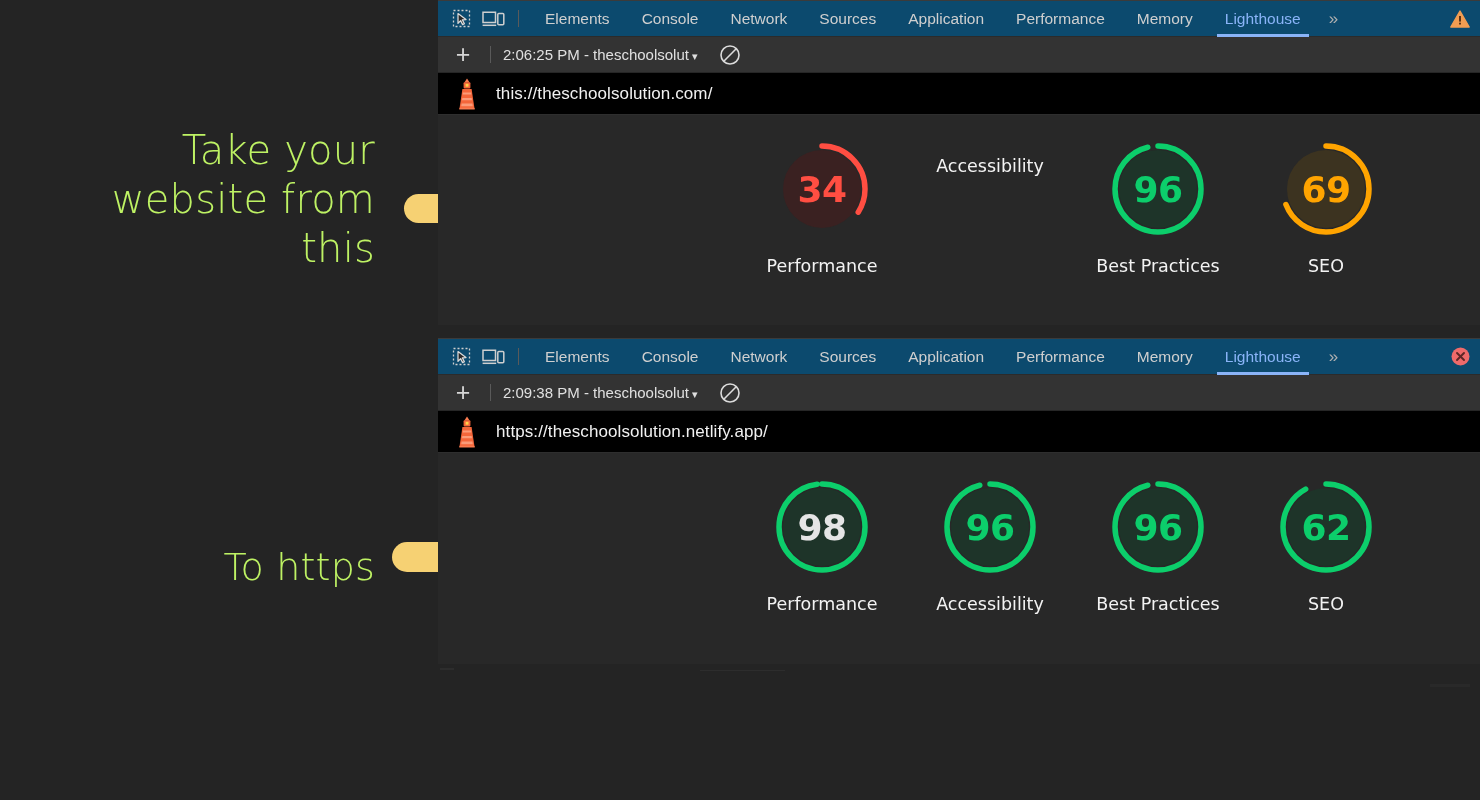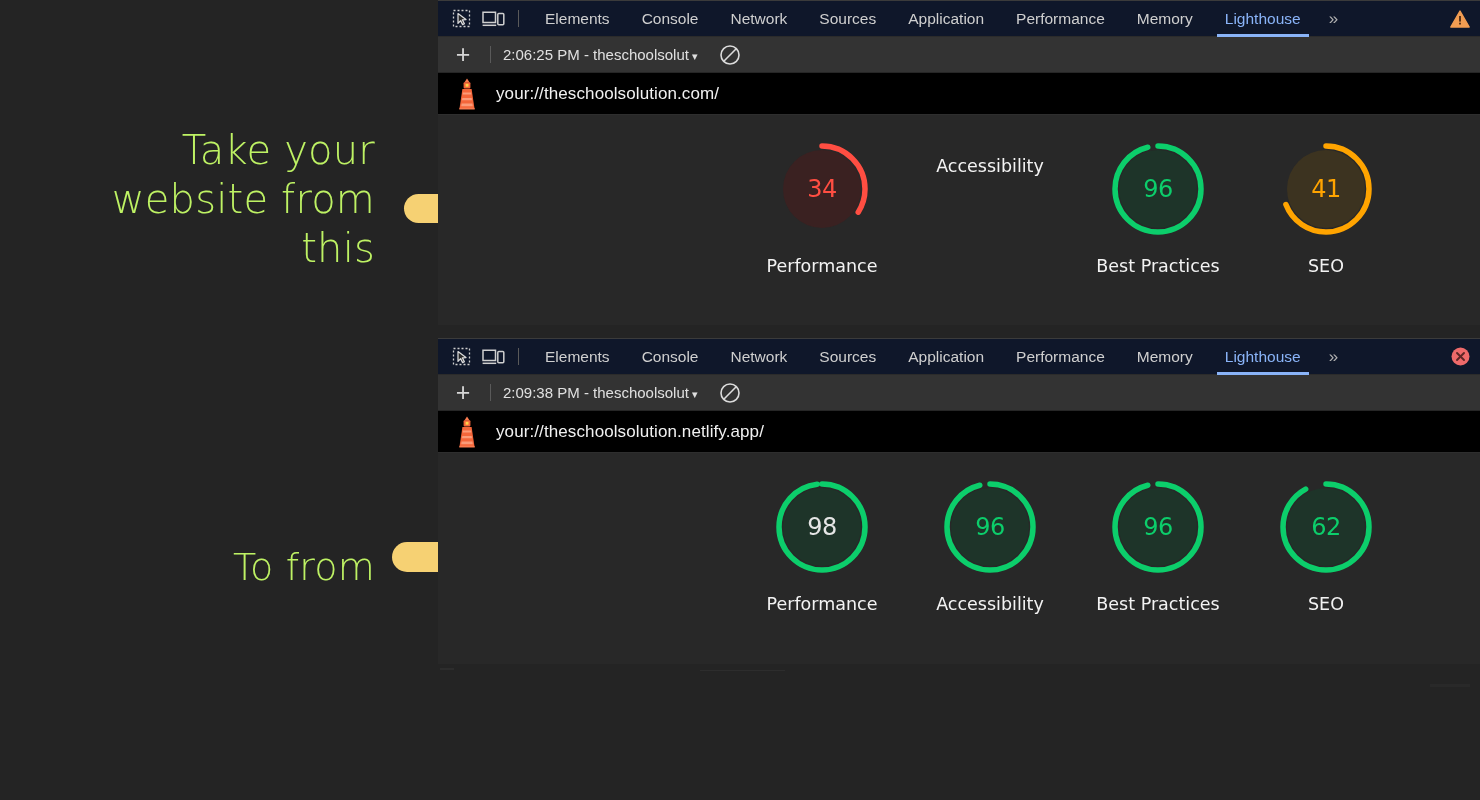--- a/index.html
+++ b/index.html
@@ -52,21 +52,21 @@
     overflow: hidden;
   }
   #devtools-before { top: 0px; height: 325px; }
   #devtools-after  { top: 338px; height: 326px; }
 
   .dt-topline { height: 1px; background: #3b3b3b; width: 100%; }
 
   
   .tabbar {
     display: flex; align-items: center;
-    height: 36px; background: #0f172a;
+    height: 36px; background: #0c4a6e;
     position: relative; padding-left: 8px;
     border-bottom: 1px solid #2b2b2b;
   }
   .tb-icon {
     width: 30px; height: 26px; display: flex;
     align-items: center; justify-content: center;
     margin-right: 2px; flex: none;
   }
   .tb-sep {
     width: 1px; height: 17px; background: #5a5a5a;
@@ -122,40 +122,40 @@
     display: flex; align-items: flex-start;
     padding-left: 320px; padding-top: 24px; gap: 40px;
     background: #282828;
   }
   .gauge { width: 128px; display: flex; flex-direction: column; align-items: center; }
   .gauge-ring { position: relative; width: 100px; height: 100px; }
   .gauge-ring svg { display: block; transform: rotate(-90deg); }
   .gauge-num {
     position: absolute; inset: 0; display: flex;
     align-items: center; justify-content: center;
-    font-size: 24px; font-family: "DejaVu Sans", sans-serif;
-    font-weight: 400; letter-spacing: -.5px;
+    font-size: 36px; font-family: "DejaVu Sans", sans-serif;
+    font-weight: 700; letter-spacing: -.5px;
   }
   .gauge-label {
     margin-top: 16px; font-size: 17.5px; color: #f3f3f3;
     text-align: center; line-height: 1.32; font-weight: 400;
     font-family: "DejaVu Sans", sans-serif;
   }
 
   
   .faint { position: absolute; background: #343434; opacity: .55; }
 </style>
 </head>
 <body>
 
 <div class="stage">
 
   <div class="promo-copy" id="promo-one">Take your website from this</div>
 
-  <div class="promo-copy" id="promo-two">To from</div>
+  <div class="promo-copy" id="promo-two">To https</div>
 
   <div class="arrow" id="arrow-one">
     <div class="shaft"></div>
     <div class="head"></div>
   </div>
   <div class="arrow" id="arrow-two">
     <div class="shaft"></div>
     <div class="head"></div>
   </div>
 
@@ -215,21 +215,21 @@
             <rect x="13.6" y="5.2" width="6.8" height="6.4" rx="1" fill="#f4663a"></rect>
             <rect x="15.6" y="6.8" width="2.9" height="2.9" fill="#ffd24a"></rect>
             <path d="M12.4 12 H21.6 L24.4 31 H9.6 Z" fill="#f4663a"></path>
             <g fill="#fb9b78">
               <path d="M12.9 15.6 H21.1 L21.4 17.6 H12.6 Z"></path>
               <path d="M12.3 21 H21.7 L22.1 23.2 H11.9 Z"></path>
               <path d="M11.6 26.6 H22.4 L22.8 29.2 H11.2 Z"></path>
             </g>
             <rect x="9.2" y="30.7" width="15.6" height="1.9" rx=".7" fill="#f97b4f"></rect>
           </svg></div>
-        <div class="url-text">your://theschoolsolution.com/</div>
+        <div class="url-text">this://theschoolsolution.com/</div>
       </div>
       <div class="gauge-row">
         <div class="gauge">
           <div class="gauge-ring">
             <svg width="100" height="100" viewBox="0 0 100 100">
               <circle cx="50" cy="50" r="39" fill="#3a2121"></circle>
               <circle cx="50" cy="50" r="43" fill="none" stroke="#ff4e42" stroke-width="5.5" stroke-linecap="round" stroke-dasharray="91.86 178.32"></circle>
             </svg>
             <div class="gauge-num" style="color:#ff4e42">34</div>
           </div>
@@ -247,21 +247,21 @@
             <div class="gauge-num" style="color:#0cce6b">96</div>
           </div>
           <div class="gauge-label">Best Practices</div>
         </div>
         <div class="gauge">
           <div class="gauge-ring">
             <svg width="100" height="100" viewBox="0 0 100 100">
               <circle cx="50" cy="50" r="39" fill="#3c3320"></circle>
               <circle cx="50" cy="50" r="43" fill="none" stroke="#ffa400" stroke-width="5.5" stroke-linecap="round" stroke-dasharray="186.42 83.75"></circle>
             </svg>
-            <div class="gauge-num" style="color:#ffa400">41</div>
+            <div class="gauge-num" style="color:#ffa400">69</div>
           </div>
           <div class="gauge-label">SEO</div>
         </div>
       </div>
     </div>
   <div class="devtools" id="devtools-after">
       <div class="dt-topline"></div>
       <div class="tabbar">
         <div class="tb-icon">
           <svg width="19" height="19" viewBox="0 0 19 19">
@@ -318,21 +318,21 @@
             <rect x="13.6" y="5.2" width="6.8" height="6.4" rx="1" fill="#f4663a"></rect>
             <rect x="15.6" y="6.8" width="2.9" height="2.9" fill="#ffd24a"></rect>
             <path d="M12.4 12 H21.6 L24.4 31 H9.6 Z" fill="#f4663a"></path>
             <g fill="#fb9b78">
               <path d="M12.9 15.6 H21.1 L21.4 17.6 H12.6 Z"></path>
               <path d="M12.3 21 H21.7 L22.1 23.2 H11.9 Z"></path>
               <path d="M11.6 26.6 H22.4 L22.8 29.2 H11.2 Z"></path>
             </g>
             <rect x="9.2" y="30.7" width="15.6" height="1.9" rx=".7" fill="#f97b4f"></rect>
           </svg></div>
-        <div class="url-text">your://theschoolsolution.netlify.app/</div>
+        <div class="url-text">https://theschoolsolution.netlify.app/</div>
       </div>
       <div class="gauge-row">
         <div class="gauge">
           <div class="gauge-ring">
             <svg width="100" height="100" viewBox="0 0 100 100">
               <circle cx="50" cy="50" r="39" fill="#1e3429"></circle>
               <circle cx="50" cy="50" r="43" fill="none" stroke="#0cce6b" stroke-width="5.5" stroke-linecap="round" stroke-dasharray="264.77 5.40"></circle>
             </svg>
             <div class="gauge-num" style="color:#e5e5e5">98</div>
           </div>

